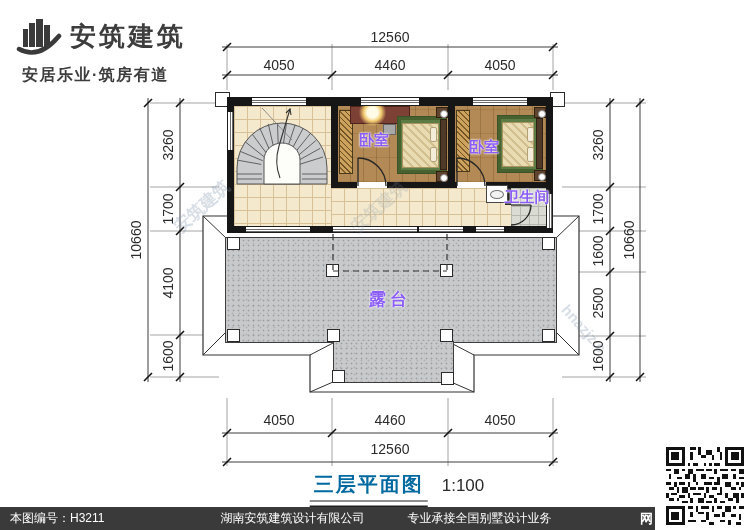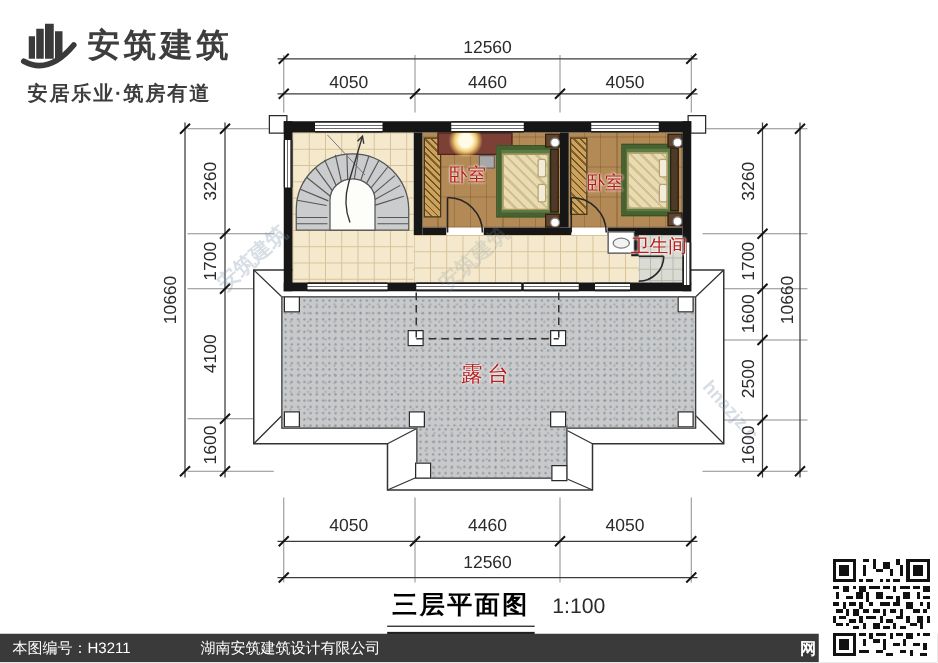--- a/index.html
+++ b/index.html
@@ -39,26 +39,26 @@
   .wardrobe{position:absolute;border:1px solid #4a3a1c;box-sizing:border-box;
      background:repeating-linear-gradient(45deg,#cda25c 0 3px,#7e5f2c 3px 4.5px,#cda25c 4.5px 7px,#6e5224 7px 8px);}
   .rug{position:absolute;background:var(--rug);border:1px solid #3c5228;box-shadow:inset 0 0 0 3px #47612f;box-sizing:border-box;}
   .mattress{position:absolute;background-color:var(--mattress);
      background-image:repeating-linear-gradient(45deg,rgba(150,120,60,.28) 0 2px,transparent 2px 6px);
      border:1px solid #a8945f;box-sizing:border-box;}
   .headboard{position:absolute;background:#4e3a27;border:1px solid #2e2013;box-sizing:border-box;}
   .pillow{position:absolute;background:#f3ecd9;border:1px solid #b4a277;border-radius:2px;box-sizing:border-box;}
   .nstand{position:absolute;width:12px;height:11px;background:#5f4430;border:1px solid #33200f;box-sizing:border-box;}
   .nstand i{position:absolute;left:2.5px;top:2px;width:6px;height:6px;background:#fff;border:1px solid #888;border-radius:50%;}
-  .rlabel{position:absolute;transform:translate(-50%,-50%);font-weight:normal;color:#b91c1c;white-space:nowrap;
+  .rlabel{position:absolute;transform:translate(-50%,-50%);font-weight:bold;color:#8b5cf6;white-space:nowrap;
           text-shadow:0 0 2px #fff,0 0 2px #fff;}
   .wm{position:absolute;color:rgba(125,145,168,.30);font-weight:bold;white-space:nowrap;pointer-events:none;}
   
   .footer{position:absolute;left:0;top:507px;width:750px;height:23px;background:var(--footerBg);
-          color:#fff;display:flex;align-items:center;font-size:12px;}
+          color:#fff;display:flex;align-items:center;font-size:12px;gap:29px;}
   .qrpanel{position:absolute;left:655px;top:440px;width:95px;height:90px;background:#fff;}
 </style>
 </head>
 <body>
 
 <div class="page">
 
   <svg class="layer" width="750" height="530">
 
     <path d="M227,90V44 M332,90V44 M448,90V44 M553,90V44 M227,398V466 M332,398V466 M448,398V466 M553,398V466
@@ -236,28 +236,29 @@
           <rect x="28" y="11" width="6" height="22"></rect>
         </g>
         <path d="M3,35 Q23,46 43,22" fill="none" stroke="#3a3a3a" stroke-width="4.5" stroke-linecap="round"></path>
       </svg>
       <span style="font-size:26px;font-weight:bold;color:#3d3d3d;letter-spacing:3px;margin-left:8px;">安筑建筑</span>
     </div>
     <div style="font-size:16px;font-weight:bold;color:#3d3d3d;letter-spacing:1.5px;margin-top:7px;margin-left:6px;">安居乐业·筑房有道</div>
   </div>
 
   <div class="abs" style="left:397px;top:486px;transform:translate(-50%,-50%);display:flex;align-items:baseline;">
-    <span style="font-size:20px;font-weight:600;color:#000000;letter-spacing:2px;padding:0 4px 3px;border-bottom:1px solid #1f1f1f;position:relative;">三层平面图</span>
+    <span style="font-size:20px;font-weight:600;color:#0369a1;letter-spacing:2px;padding:0 4px 3px;border-bottom:1px solid #1f1f1f;position:relative;">三层平面图</span>
     <span style="position:absolute;left:0;bottom:-7px;width:118px;height:3.5px;background:#1f1f1f;"></span>
     <span style="font-size:17px;color:#2a2a2a;margin-left:14px;">1:100</span>
   </div>
 
   <div class="footer">
     <span style="margin-left:10px;">本图编号：H3211</span>
-    <span style="margin-left:56px;">湖南安筑建筑设计有限公司</span>
+    <span style="margin-left:87px;">湖南安筑建筑设计有限公司</span>
+    <span style="margin-left:14px;">专业承接全国别墅设计业务</span>
   </div>
   <div class="abs" style="left:640px;top:510px;color:#fff;font-size:13px;font-weight:bold;">网</div>
 
   <div class="qrpanel">
     <svg style="position:absolute;left:11px;top:7px;" width="78" height="78" viewBox="0 0 29 29" shape-rendering="crispEdges">
       <rect width="29" height="29" fill="#fff"></rect>
       <path fill="#111" d="M0 0h7v7h-7z M22 0h7v7h-7z M0 22h7v7h-7z"></path>
       <path fill="#fff" d="M1 1h5v5h-5z M23 1h5v5h-5z M1 23h5v5h-5z"></path>
       <path fill="#111" d="M2 2h3v3h-3z M24 2h3v3h-3z M2 24h3v3h-3z"></path>
       <path fill="#111" d="M9 0h2v1h-2z M12 0h1v3h-1z M15 1h2v2h-2z M19 0h1v2h-1z M9 2h1v3h-1z M13 3h2v1h-2z M17 3h1v2h-1z M20 2h1v3h-1z M8 6h1v1h-1z M10 6h2v1h-2z M14 6h1v1h-1z M16 6h1v1h-1z M18 6h2v1h-2z M0 8h2v1h-2z M3 8h2v2h-2z M6 8h1v1h-1z M8 8h2v2h-2z M11 8h3v1h-3z M15 8h2v1h-2z M18 8h1v2h-1z M20 8h3v1h-3z M24 8h2v1h-2z M27 8h2v2h-2z M1 10h1v2h-1z M4 11h2v1h-2z M7 10h2v2h-2z M10 10h1v3h-1z M13 10h2v2h-2z M16 11h2v1h-2z M19 11h1v2h-1z M21 10h2v2h-2z M25 10h1v2h-1z M27 11h2v1h-2z M0 13h2v1h-2z M3 13h1v2h-1z M5 13h2v1h-2z M8 13h1v2h-1z M11 13h1v1h-1z M14 13h3v1h-3z M18 13h2v1h-2z M22 13h2v2h-2z M26 13h1v1h-1z M28 13h1v2h-1z M1 15h2v1h-2z M4 15h1v2h-1z M6 15h2v2h-2z M9 15h2v1h-2z M12 15h2v1h-2z M15 15h1v2h-1z M17 15h2v1h-2z M20 15h1v2h-1z M24 15h2v1h-2z M27 15h1v1h-1z M0 17h1v2h-1z M2 17h2v1h-2z M5 18h2v1h-2z M8 17h1v2h-1z M10 17h3v1h-3z M14 17h1v2h-1z M16 18h2v1h-2z M19 17h2v1h-2z M22 17h1v2h-1z M25 17h2v2h-2z M28 17h1v2h-1z M1 19h2v1h-2z M4 19h1v1h-1z M6 20h2v1h-2z M9 19h1v2h-1z M12 19h2v2h-2z M15 20h2v1h-2z M18 19h1v2h-1z M20 20h2v1h-2z M23 19h2v1h-2z M26 19h1v2h-1z M8 22h2v1h-2z M11 22h1v2h-1z M13 22h3v1h-3z M17 22h1v2h-1z M19 22h2v1h-2z M22 22h2v2h-2z M25 22h1v1h-1z M27 22h2v1h-2z M9 24h1v2h-1z M12 24h2v1h-2z M15 24h1v3h-1z M18 25h2v1h-2z M21 24h1v2h-1z M24 25h2v1h-2z M27 25h1v2h-1z M8 27h3v1h-3z M13 27h2v1h-2z M16 28h2v1h-2z M20 27h2v1h-2z M23 27h1v2h-1z M26 28h2v1h-2z"></path>

